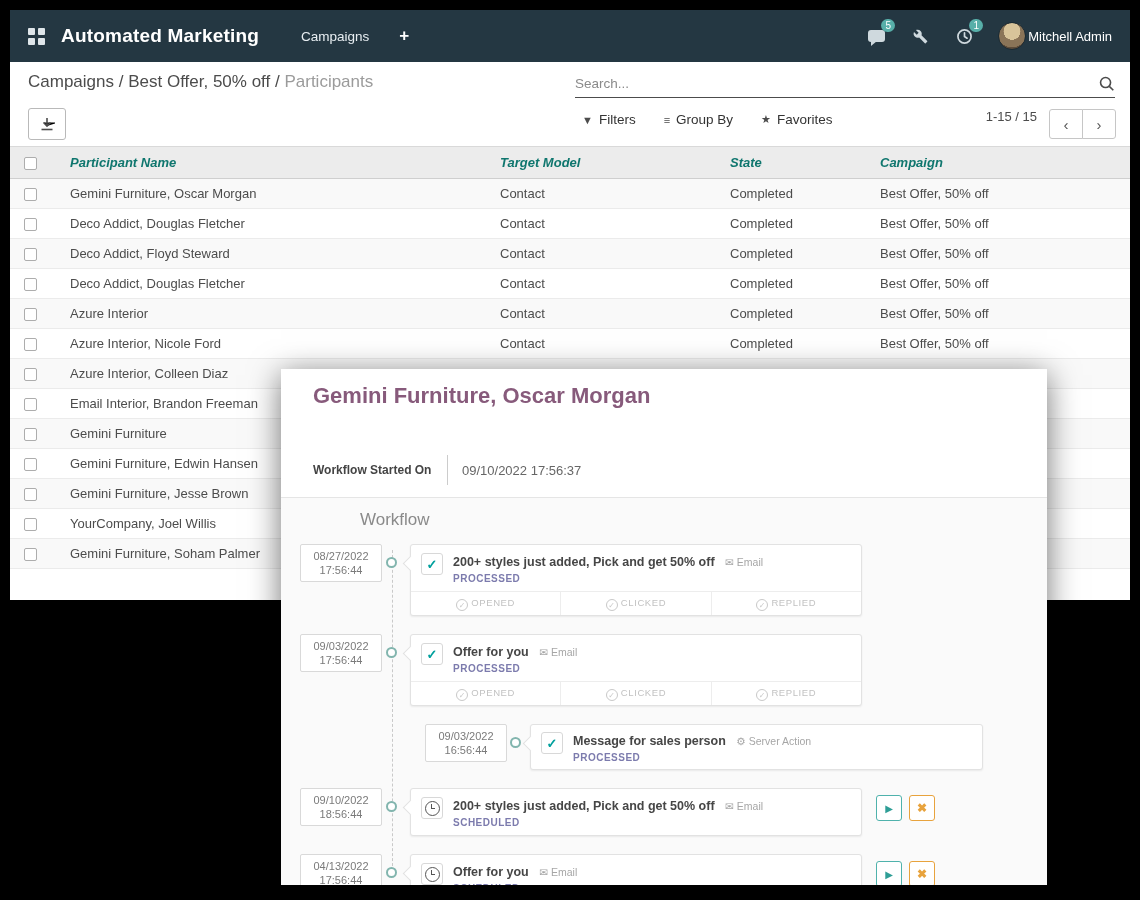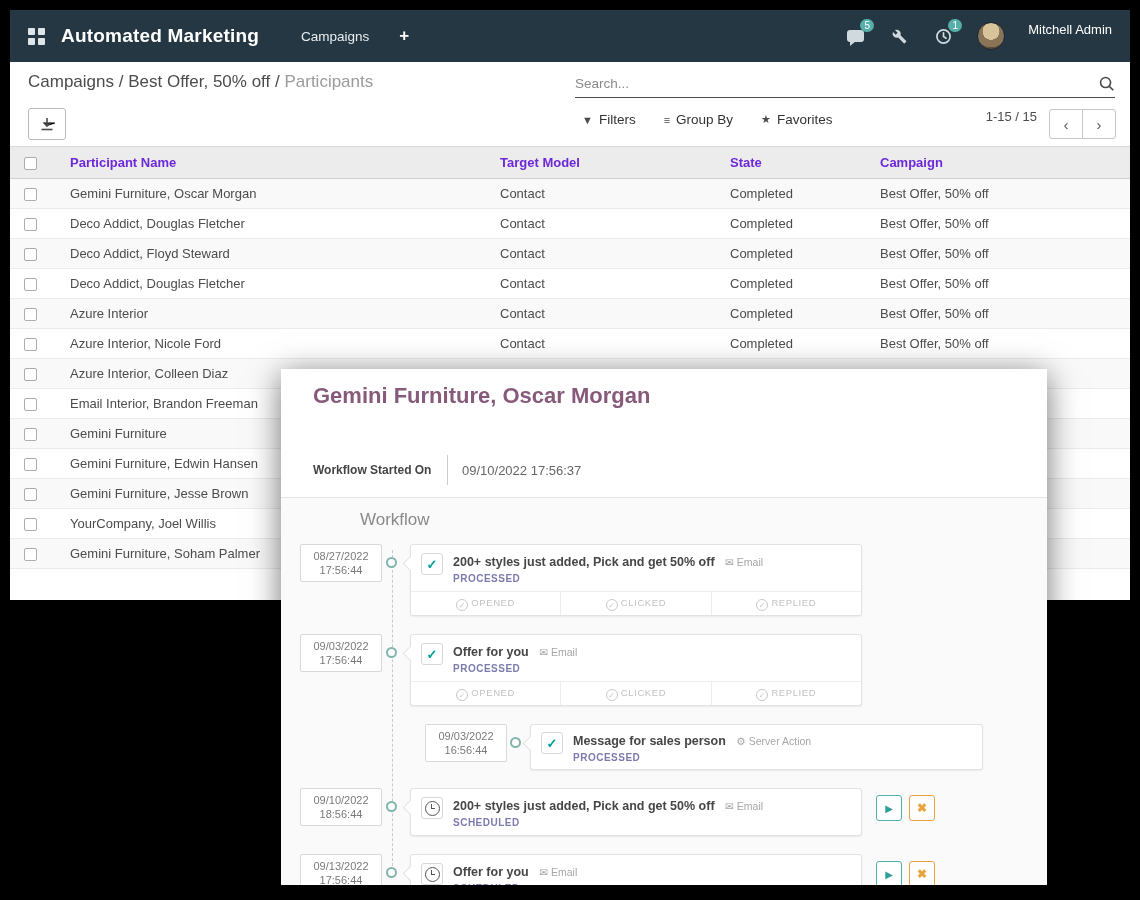--- a/index.html
+++ b/index.html
@@ -14,21 +14,21 @@
   .apps-grid { display:grid; grid-template-columns:7px 7px; grid-template-rows:7px 7px; gap:3px; margin-right:16px; cursor:pointer; }
   .apps-grid span { background:#dfe6ea; border-radius:1px; }
   .app-title { font-size:19px; font-weight:bold; letter-spacing:.2px; margin-right:42px; }
   .nav-menu-item { font-size:13.5px; color:#e8eef2; margin-right:30px; cursor:pointer; }
   .nav-plus { font-size:17px; font-weight:bold; color:#fff; cursor:pointer; }
   .nav-right { margin-left:auto; display:flex; align-items:center; gap:24px; }
   .nav-icon { position:relative; display:inline-flex; align-items:center; justify-content:center; width:20px; height:20px; cursor:pointer; }
   .bubble { width:17px; height:12px; background:#cfd9de; border-radius:3px; position:relative; }
   .bubble::after { content:''; position:absolute; left:3px; bottom:-4px; width:0; height:0; border-left:6px solid #cfd9de; border-bottom:5px solid transparent; }
   .nav-badge { position:absolute; top:-7px; right:-9px; background:#57AFA9; color:#fff; font-size:10px; line-height:13px; border-radius:8px; padding:0 4px; min-width:14px; text-align:center; }
-  .user-zone { display:flex; gap:23px; cursor:pointer; }
+  .user-zone { display:flex; align-items:center; gap:2px; cursor:pointer; }
   .avatar { width:28px; height:28px; border-radius:50%; background:radial-gradient(circle at 50% 32%, #d8c49a 0 38%, #8a7458 39% 72%, #5d4c3a 73% 100%); border:1px solid #1b2a33; }
   .user-name { font-size:13px; color:#fff; }
 
   
   .bc-row { position:relative; height:42px; border-bottom:0; }
   .breadcrumb { position:absolute; left:18px; top:10px; font-size:17px; color:#4c4c4c; }
   .bc-item { cursor:pointer; }
   .bc-item.last { color:#9b9b9b; cursor:default; }
   .bc-sep { color:#4c4c4c; }
   .searchbox { position:absolute; left:565px; top:8px; width:540px; border-bottom:1px solid #4c4c4c; display:flex; align-items:center; height:28px; }
@@ -44,21 +44,21 @@
   .pager { position:absolute; right:14px; top:5px; display:flex; gap:12px; }
   .pager-range { font-size:13px; color:#4c4c4c; }
   .pager-btns { display:flex; }
   .pager-btn { width:34px; height:30px; background:#fff; border:1px solid #c6c6c6; color:#555; font-size:15px; cursor:pointer; display:flex; align-items:center; justify-content:center; font-family:"Liberation Sans",sans-serif; }
   .pager-btn.prev { border-radius:3px 0 0 3px; }
   .pager-btn.next { border-radius:0 3px 3px 0; margin-left:-1px; }
 
   
   table { width:100%; border-collapse:collapse; table-layout:fixed; }
   col.c0{width:40px;} col.c1{width:430px;} col.c2{width:230px;} col.c3{width:150px;} col.c4{width:270px;}
-  thead th { background:#ececec; border-top:1px solid #d9d9d9; border-bottom:1px solid #cfcfcf; height:32px; font-size:13px; color:#6d28d9; text-align:left; padding-left:20px; font-weight:bold; cursor:pointer; }
+  thead th { background:#ececec; border-top:1px solid #d9d9d9; border-bottom:1px solid #cfcfcf; height:32px; font-size:13px; color:#0f766e; text-align:left; padding-left:20px; font-weight:bold; cursor:pointer;font-style:italic; }
   thead th.cb-cell, td.cb-cell { padding-left:0; text-align:center; }
   tbody td { height:30px; font-size:13px; color:#4c4c4c; padding-left:20px; border-bottom:1px solid #ebebeb; white-space:nowrap; overflow:hidden; }
   tbody tr:nth-child(odd) { background:#f9f9f9; }
   tbody tr { cursor:pointer; }
   .checkbox { display:inline-block; width:13px; height:13px; border:1px solid #adadad; border-radius:2px; background:#fff; vertical-align:middle; cursor:pointer; }
 
   
   .popup { position:absolute; left:281px; top:369px; width:766px; height:516px; background:#fff; z-index:10; box-shadow:0 6px 30px rgba(0,0,0,.55); }
   .popup-title { padding:14px 28px 0 32px; font-size:22px; font-weight:bold; color:#875A7B; }
   .started-row { margin:46px 0 0 32px; display:flex; align-items:stretch; height:30px; }
@@ -395,21 +395,21 @@
         </div>
       </div>
     </div>
     <div class="act-actions">
             <button class="btn-run">▶</button>
             <button class="btn-cancel">✖</button>
           </div>
   </div>
         <div class="tl-row">
     <div class="date-box">
-      <div class="d">09/13/2022</div>
+      <div class="d">04/13/2022</div>
       <div class="t">17:56:44</div>
     </div>
     <span class="tl-dot"></span>
     <div class="card">
       <div class="card-main">
         <span class="act-icon icon-clock"></span>
         <div class="card-text">
           <div class="card-title-line">
             <span class="card-title">Offer for you</span>
             <span class="card-kind"><span class="kind-icon">✉</span><span class="kind-label">Email</span></span>

